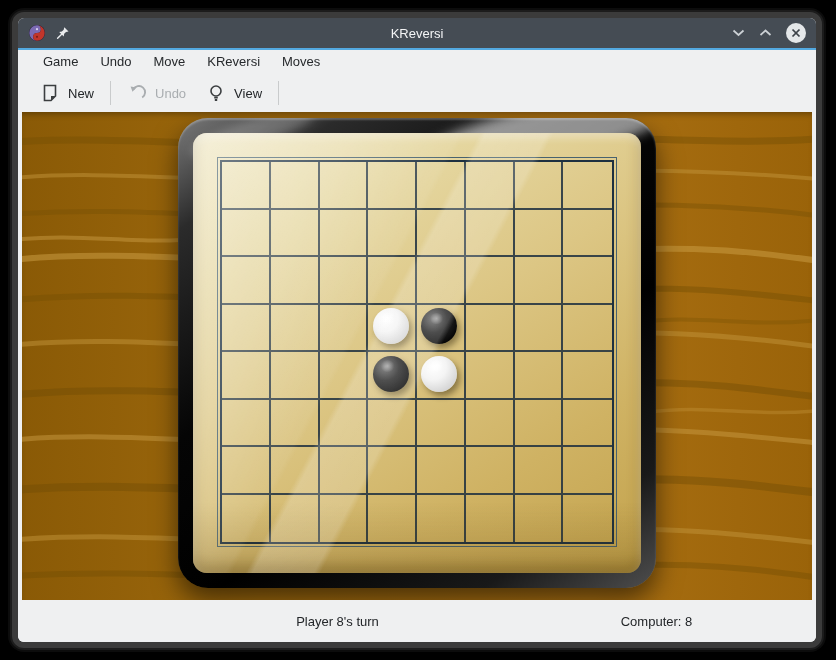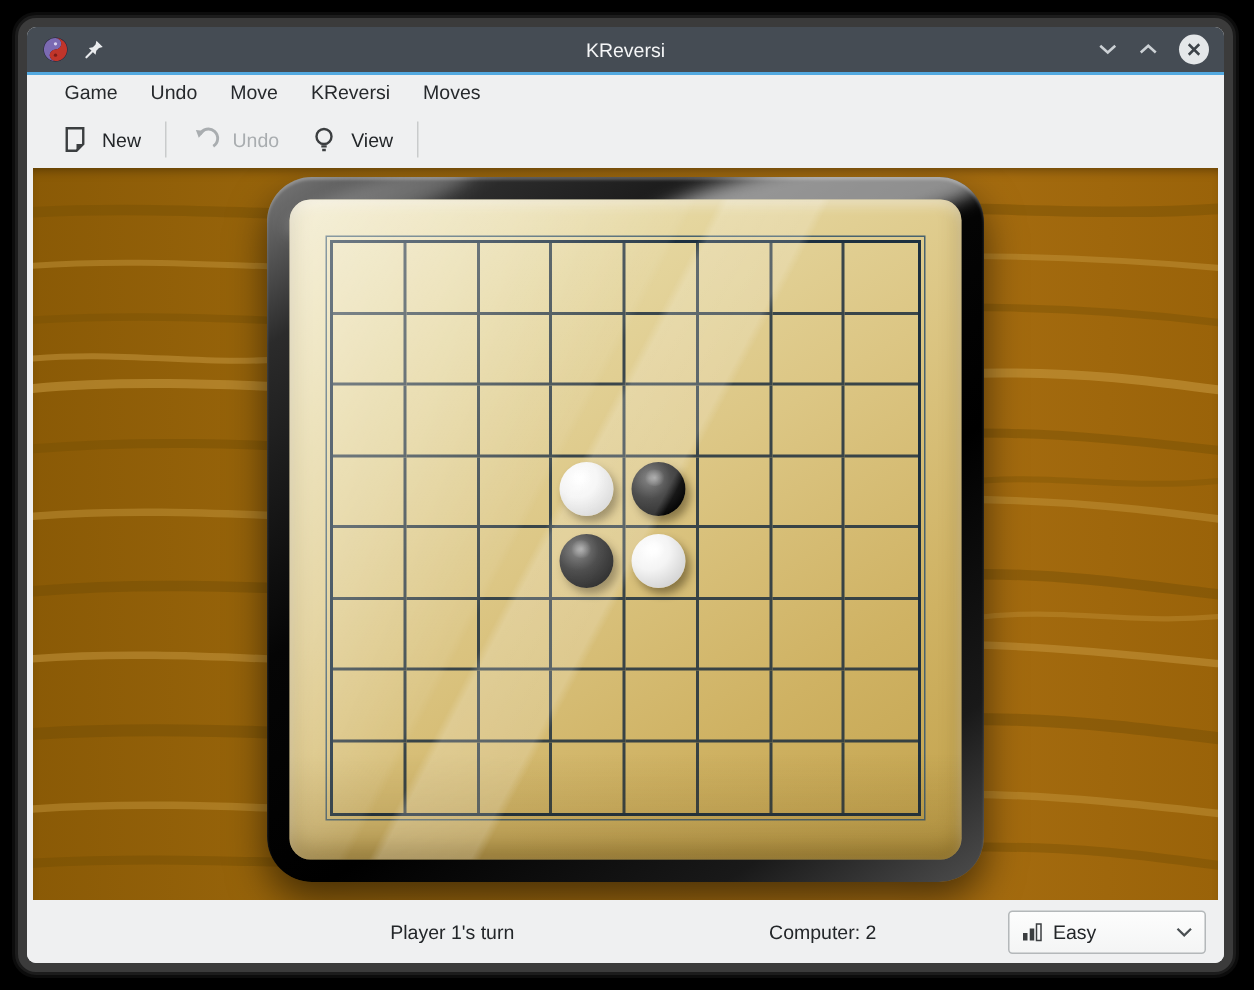--- a/index.html
+++ b/index.html
@@ -278,33 +278,18 @@
                 <div class="cell"></div>
               </div>
           </div>
           <div class="board-gloss"></div>
         </div>
       </div>
     </div>
 
     <div class="statusbar">
       <div class="status-spacer"></div>
-      <div class="status-cell">Player 1's turn</div>
-      <div class="status-cell">Computer: 2</div>
-      <div class="difficulty-combo">
-        <span>
-          <svg width="14" height="14" viewBox="0 0 14 14">
-            <rect x="1" y="8" width="3" height="5" fill="#3b3e40"></rect>
-            <rect x="5.5" y="5" width="3" height="8" fill="#3b3e40"></rect>
-            <rect x="10" y="2" width="3" height="11" fill="none" stroke="#3b3e40" stroke-width="1"></rect>
-          </svg>
-        </span>
-        <span class="combo-label">Easy</span>
-        <span>
-          <svg width="11" height="7" viewBox="0 0 11 7">
-              <polyline points="1,1.2 5.5,5.6 10,1.2" fill="none" stroke="#4a4f52" stroke-width="1.5"></polyline>
-            </svg>
-        </span>
-      </div>
+      <div class="status-cell">Player 8's turn</div>
+      <div class="status-cell">Computer: 8</div>
     </div>
 
   </div>
 </div>
 
 </body></html>

